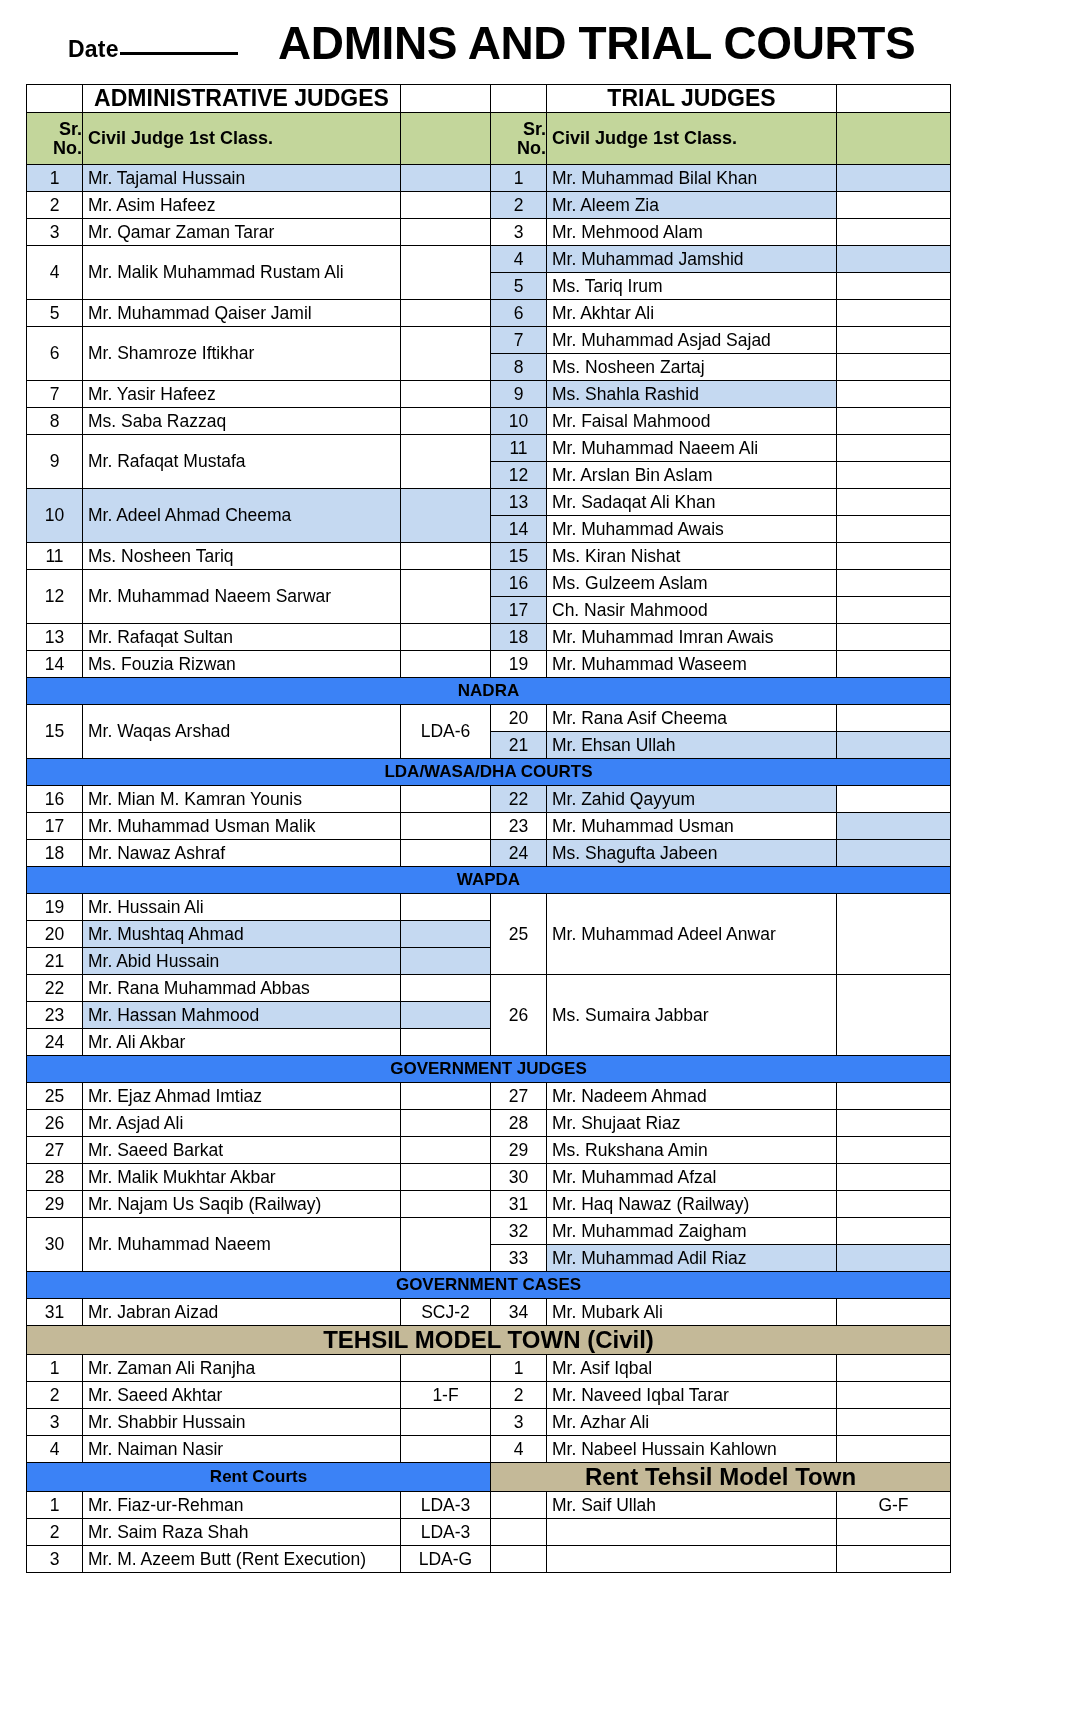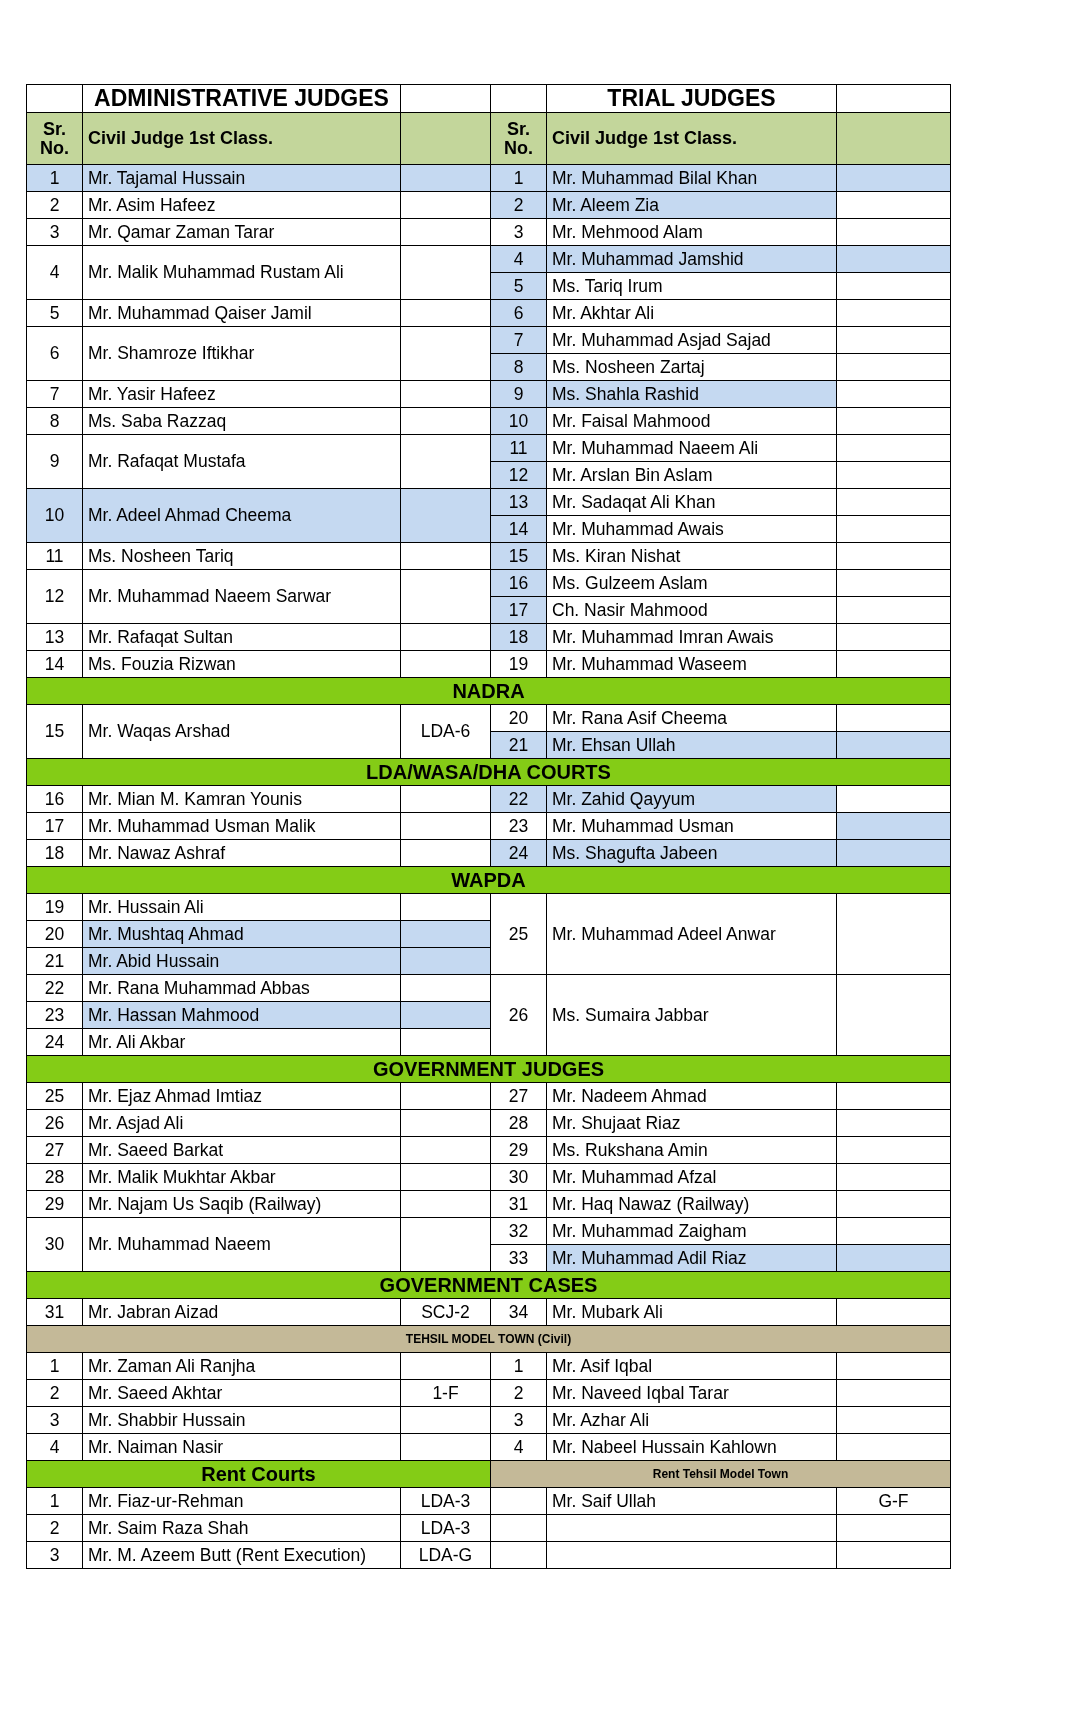--- a/index.html
+++ b/index.html
@@ -53,32 +53,38 @@
   col.c-extA{width:90px;}
   col.c-srB{width:56px;}
   col.c-nameB{width:290px;}
   col.c-extB{width:114px;}
 
   .sr{text-align:center;}
   .name{text-align:left;}
   .ext{text-align:center;}
   .hdr-plain{background:#ffffff;font-weight:bold;text-align:center;font-size:23px;}
   .blue{background:#c5d9f1;}
-  .band-green{background:#84cc16;font-weight:bold;text-align:center;font-size:20px;}
-  .band-tan{background:#c4b998;font-weight:bold;text-align:center;font-size:12px;}
+  .band-green{background:#3b82f6;font-weight:bold;text-align:center;font-size:17px;}
+  .band-tan{background:#c4b998;font-weight:bold;text-align:center;font-size:24px;}
   .colhdr{background:#c3d69b;font-weight:bold;font-size:18px;}
-  .colhdr.srcell{text-align:center;line-height:1.02;padding:2px 0;margin-left:39px;}
+  .colhdr.srcell{text-align:right;line-height:1.02;padding:2px 0;margin-left:39px;}
   .h2{height:52px;}
   .white{background:#ffffff;}
 </style>
 </head>
 <body>
 
 <div class="page">
 
+  <div class="header">
+    <div class="date-block">
+      <span>Date</span><span class="date-rule"></span>
+    </div>
+    <div class="title">ADMINS AND TRIAL COURTS</div>
+  </div>
 
   <table class="grid">
     <colgroup>
       <col class="c-srA">
         <col class="c-nameA">
         <col class="c-extA">
       <col class="c-srB">
         <col class="c-nameB">
         <col class="c-extB">
     </colgroup>

